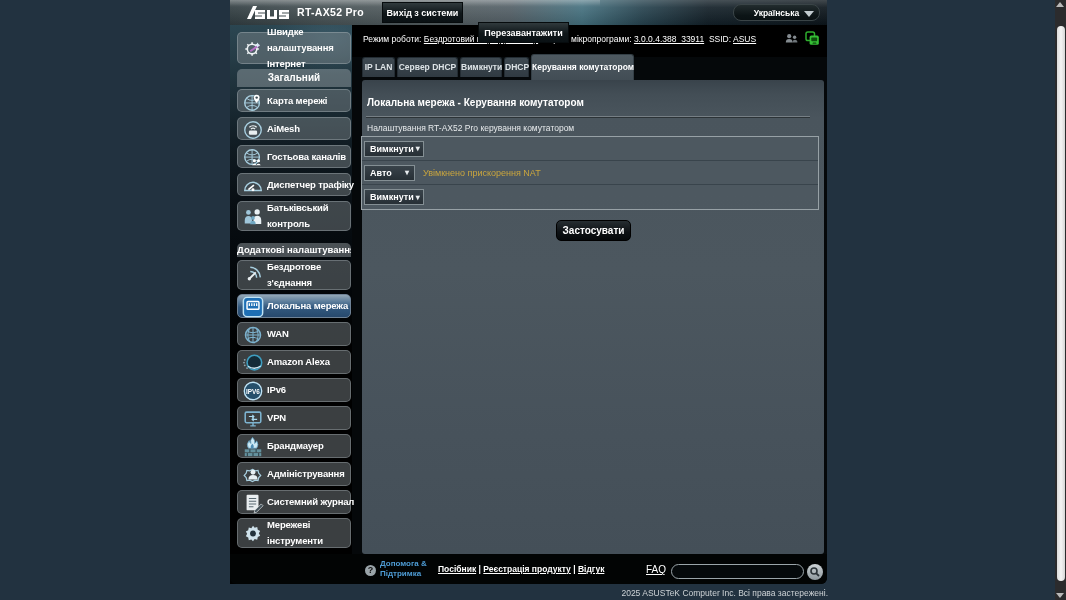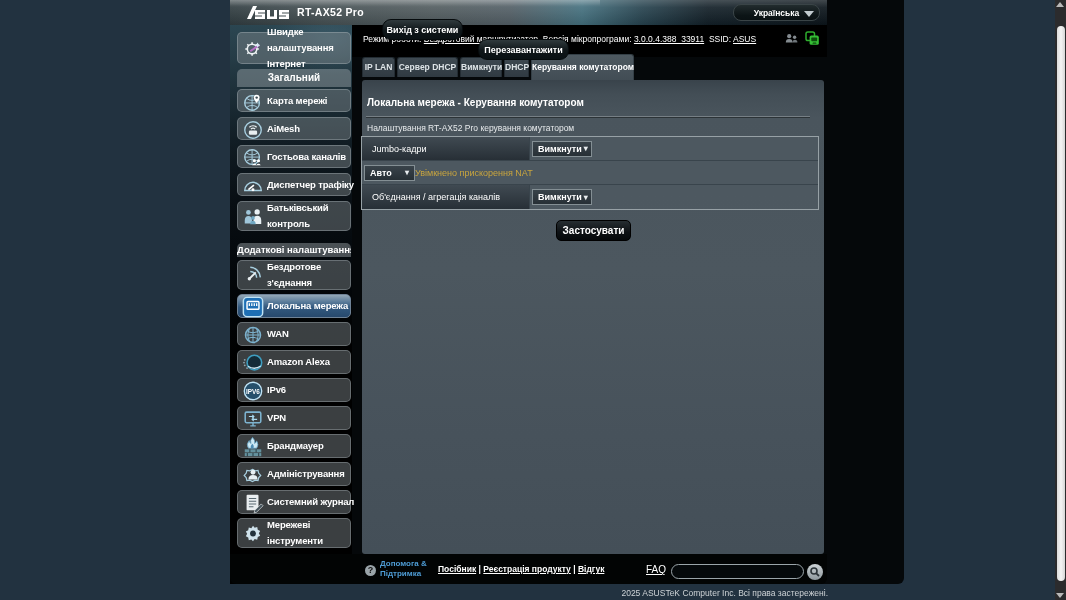--- a/index.html
+++ b/index.html
@@ -1,26 +1,26 @@
 <!DOCTYPE html>
 <html><head>
 <meta charset="utf-8">
 <style>
 * { margin:0; padding:0; box-sizing:border-box; }
 html,body { width:1066px; height:600px; overflow:hidden; background:#223240; font-family:"Liberation Sans",sans-serif; }
 .abs { position:absolute; }
-#panel { position:absolute; left:230px; top:0; width:674px; height:584px; background:#05080a; border-radius:0 0 6px 6px; }
+#panel { position:absolute; left:230px; top:0; width:597px; height:584px; background:#05080a; border-radius:0 0 6px 6px; }
 
 
 #hdr { position:absolute; left:0; top:0; width:597px; height:25px;
   background:linear-gradient(180deg, rgba(255,255,255,0.22) 0%, rgba(255,255,255,0.08) 30%, rgba(0,0,0,0.10) 100%),linear-gradient(90deg,#313d41 0%,#465154 16%,#525c5f 34%,#535f66 47%,#44707e 59%,#27434f 69%,#132028 80%,#0c151b 100%);
 }
 #hdr:after { content:""; position:absolute; left:0; top:0; width:62%; height:6px; background:linear-gradient(180deg,rgba(255,255,255,.22),rgba(255,255,255,0)); }
 #rtname { position:absolute; left:67px; top:6px; font-size:10.5px; font-weight:bold; color:#fff; letter-spacing:0.3px; z-index:3;}
-.hbtn { position:absolute; top:19px; height:21px; background:linear-gradient(180deg,#303a3d,#0f1619 55%,#0a1114); border:1px solid #060b0d; border-radius:9px; color:#fff; font-size:9px; white-space:nowrap; font-weight:bold; text-align:center; line-height:20px; z-index:3; }
+.hbtn { position:absolute; top:2px; height:21px; background:linear-gradient(180deg,#303a3d,#0f1619 55%,#0a1114); border:1px solid #060b0d; border-radius:0; color:#fff; font-size:9px; white-space:nowrap; font-weight:bold; text-align:center; line-height:20px; z-index:3; }
 #btn-logout { left:152px; width:81px; }
 #btn-reboot { left:248px; width:91px;margin-top:20px; }
 #lang { position:absolute; left:503px; top:4px; width:87px; height:17px; background:linear-gradient(180deg,#222c2e,#0c1416 70%,#0a1113); border:1px solid #3a4447; border-radius:8px; color:#fff; font-size:8.5px; font-weight:bold; text-align:center; line-height:16px; z-index:3;}
 #lang .tri { position:absolute; right:5px; top:6px; width:0; height:0; border-left:5px solid transparent; border-right:5px solid transparent; border-top:6px solid #c3ccd0; }
 
 
 #side { position:absolute; left:0; top:25px; width:122px; height:559px;
   background:radial-gradient(ellipse 90px 50px at 100px 15px, rgba(120,170,195,0.20), rgba(120,170,195,0) 70%),linear-gradient(180deg,#2b4651 0%,#253c46 6%,#1b2d36 13%,#101b22 22%,#080e13 32%,#03070a 45%,#000 60%);
 }
 .sitem { position:absolute; left:7px; width:114px; background:rgba(128,137,142,0.46); border:1px solid rgba(190,200,206,0.34); border-radius:5px; color:#fff; font-size:9.5px; font-weight:bold; display:flex; align-items:center; }
@@ -42,21 +42,21 @@
 #tline { position:absolute; left:4px; top:36px; width:444px; height:1px; background:rgba(255,255,255,0.25); box-shadow:0 1px 0 rgba(0,0,0,0.4); }
 #desc { position:absolute; left:5px; top:43px; font-size:8.5px; color:#e7eaec; }
 
 #ftable { position:absolute; left:-1px; top:56px; width:458px; height:74px; border:1px solid #97a1a6; }
 .frow { position:relative; width:100%; height:24px; border-bottom:1px solid #39444c; display:flex; }
 .frow:last-child { border-bottom:none; }
 .fl { width:168px; flex:none; background:linear-gradient(180deg,#404a52,#272f36); color:#fff; font-size:9px; display:flex; align-items:center; padding-left:10px; border-right:1px solid #39444c; }
 .fr { flex:1; background:rgba(80,91,99,0.55); display:flex; align-items:center; }
 .fsel { margin-left:2px; height:16px; background:linear-gradient(180deg,#39434a,#272f35); border:1px solid #848f94; color:#fff; font-size:9px; font-weight:bold; display:flex; align-items:center; padding:0 5px; position:relative; }
 .fsel .ch { margin-left:auto; font-size:8px; color:#e8ecee; padding-left:2px; }
-.hint { color:#c9a53e; font-size:9px; white-space:nowrap; }
+.hint { color:#c9a53e; font-size:9px; margin-left:8px; white-space:nowrap; }
 #apply { position:absolute; left:194px; top:140px; width:75px; height:21px; background:linear-gradient(180deg,#262d31,#0d1114 60%,#06090b); border:1px solid #000; border-radius:5px; color:#fff; font-size:10px; font-weight:bold; text-align:center; line-height:19px; }
 
 
 #foot { position:absolute; left:0px; top:554px; width:597px; height:30px; background:#020404; border-radius:0 0 6px 6px; color:#fff; font-size:10px; }
 #fhelp { position:absolute; left:150px; top:5px; color:#4e9cd5; font-weight:bold; font-size:8px; line-height:10px; }
 #fq { position:absolute; left:135px; top:11px; width:11px; height:11px; border-radius:50%; background:#9aa4a9; color:#111; font-size:9px; font-weight:bold; text-align:center; line-height:11px; }
 #flinks { position:absolute; left:208px; top:10px; font-weight:bold; font-size:8.5px; white-space:nowrap; }
 #flinks span { text-decoration:underline; }
 #ffaq { position:absolute; left:416px; top:10px; font-size:10px;text-decoration:underline; }
 #fsearch { position:absolute; left:441px; top:10px; width:133px; height:15px; border:1px solid #9aa4a9; border-radius:9px; background:#05090b; }
@@ -268,33 +268,31 @@
       <div class="tab " style="left:274px;width:25px">DHCP</div>
       <div class="tab on" style="left:301px;width:103px">Керування комутатором</div>
     </div>
 
   <div id="gpanel">
     <div id="title">Локальна мережа - Керування комутатором</div>
     <div id="tline"></div>
     <div id="desc">Налаштування RT-AX52 Pro керування комутатором</div>
     <div id="ftable">
       <div class="frow">
-        <div class="fl">Jumbo-кадри</div>
         <div class="fr">
             <div class="fsel" style="width:60px">Вимкнути<span class="ch">▾</span></div>
           </div>
       </div>
       <div class="frow">
         <div class="fr">
             <div class="fsel" style="width:51px">Авто<span class="ch">▾</span></div>
             <span class="hint">Увімкнено прискорення NAT</span>
           </div>
       </div>
       <div class="frow">
-        <div class="fl">Об'єднання / агрегація каналів</div>
         <div class="fr">
             <div class="fsel" style="width:60px">Вимкнути<span class="ch">▾</span></div>
           </div>
       </div>
     </div>
     <div id="apply">Застосувати</div>
   </div>
 
   <div id="foot">
     <div id="fq">?</div>

